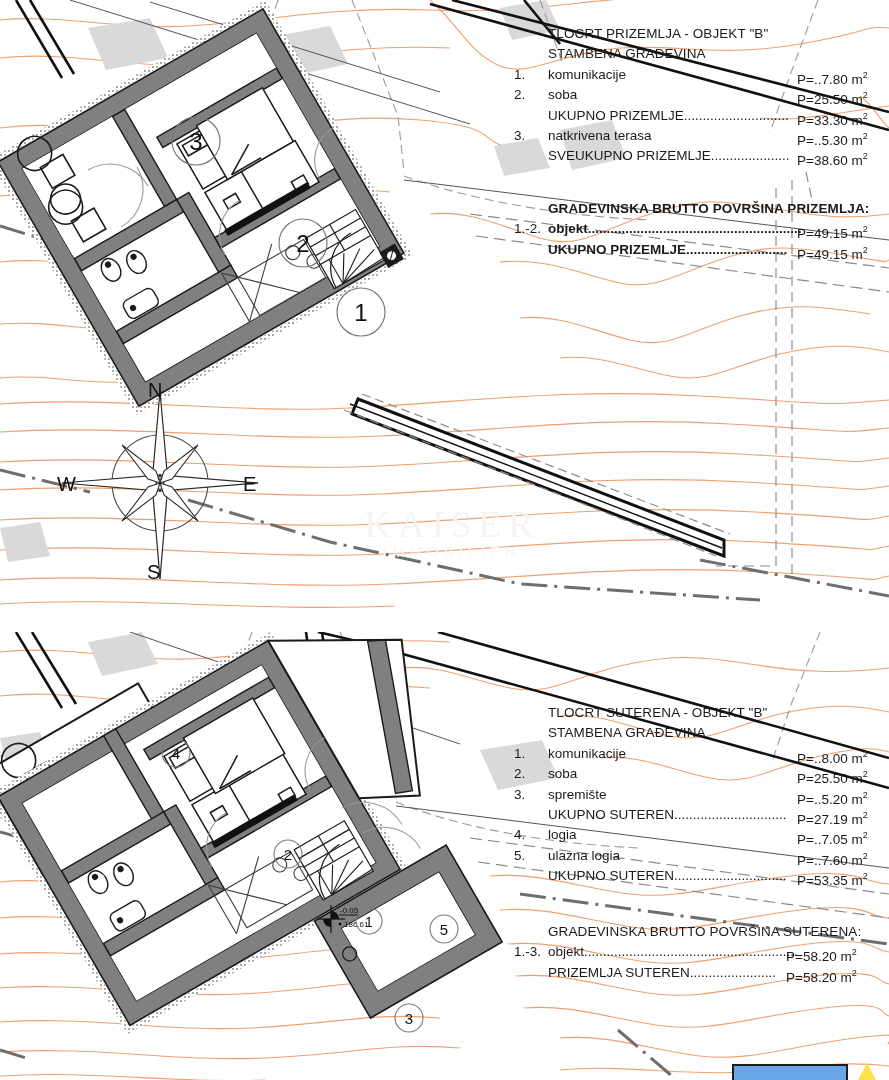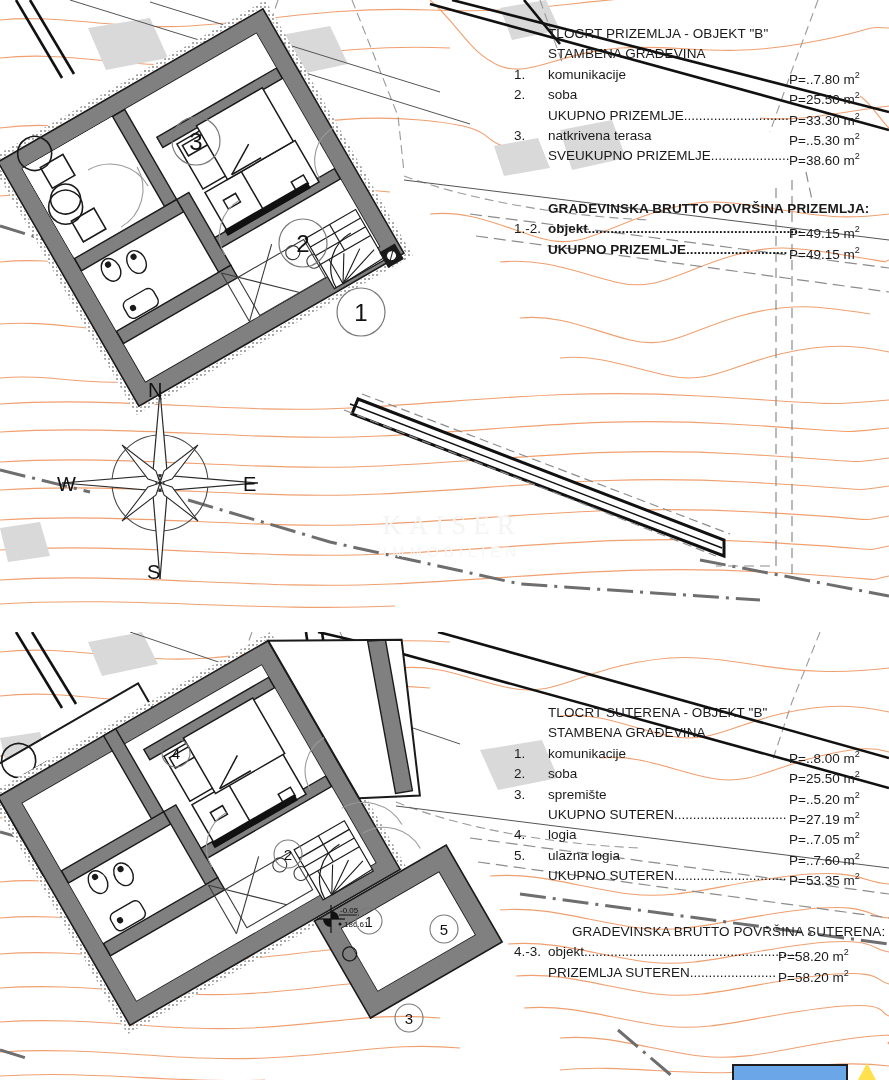--- a/index.html
+++ b/index.html
@@ -16,21 +16,21 @@
   #panel-lower{top:632px;height:448px;}
 
   .panel svg{position:absolute;left:0;top:0;display:block;}
 
   
   .legend{position:absolute;font-size:13.5px;line-height:20.4px;color:#1a1a1a;white-space:nowrap;}
   .legend .ttl{letter-spacing:.1px;}
   .lrow{position:relative;height:20.4px;}
   .lnum{position:absolute;left:0;}
   .lname{position:absolute;}
-  .larea{position:absolute;}
+  .larea{position:absolute;margin-left:8px;}
   .sup{font-size:9px;vertical-align:super;}
 
   #legend-gf{left:514px;top:24px;}
   #legend-gf .lname{left:34px;}
   #legend-gf .larea{left:275px;}
 
   #legend-gf-brutto{left:514px;top:199px;}
   #legend-gf-brutto .lname{left:34px;font-weight:bold;}
   #legend-gf-brutto .larea{left:275px;}
 
@@ -45,21 +45,21 @@
   
   #compass{position:absolute;left:60px;top:383px;width:210px;height:205px;}
   #compass .clab{position:absolute;font-size:20px;color:#111;}
 
   
   #watermark{
     position:absolute;left:357px;top:505px;width:190px;height:62px;
     text-align:center;pointer-events:none;user-select:none;
   }
   #watermark .wm-main{
-    font-family:"Liberation Serif", serif;font-size:27px;letter-spacing:7px;
+    font-family:"Liberation Serif", serif;font-size:37px;letter-spacing:7px;
     color:#f4f4f4;line-height:40px;
   }
   #watermark .wm-sub{
     font-family:"Liberation Sans", sans-serif;font-size:15px;letter-spacing:5px;
     color:#f6f6f6;line-height:14px;
   }
 
   
   #bottom-blue{position:absolute;left:732px;top:1064px;width:112px;height:22px;background:#6ba7e8;border:2px solid #1d1d1d;}
   #bottom-yellow{position:absolute;left:858px;top:1063px;width:0;height:0;
@@ -616,24 +616,24 @@
       </div>
       <div class="lrow">
         <span class="lnum"></span>
         <span class="lname">UKUPNO SUTEREN..............................</span>
         <span class="larea"><span>P=53.35 m</span><span class="sup">2</span></span>
       </div>
     </div>
 
     <div class="legend" id="legend-bs-brutto" style="top:290px;">
       <div class="lrow ttl">
-          <span class="lname" style="left:34px;margin-left:24px;">GRADEVINSKA BRUTTO POVRŠINA SUTERENA:</span>
+          <span class="lname" style="left:34px;">GRADEVINSKA BRUTTO POVRŠINA SUTERENA:</span>
         </div>
       <div class="lrow">
-        <span class="lnum">4.-3.</span>
+        <span class="lnum">1.-3.</span>
         <span class="lname">objekt.........................................................</span>
         <span class="larea"><span>P=58.20 m</span><span class="sup">2</span></span>
       </div>
       <div class="lrow">
         <span class="lnum"></span>
         <span class="lname">PRIZEMLJA SUTEREN.......................</span>
         <span class="larea"><span>P=58.20 m</span><span class="sup">2</span></span>
       </div>
     </div>
   </div>

